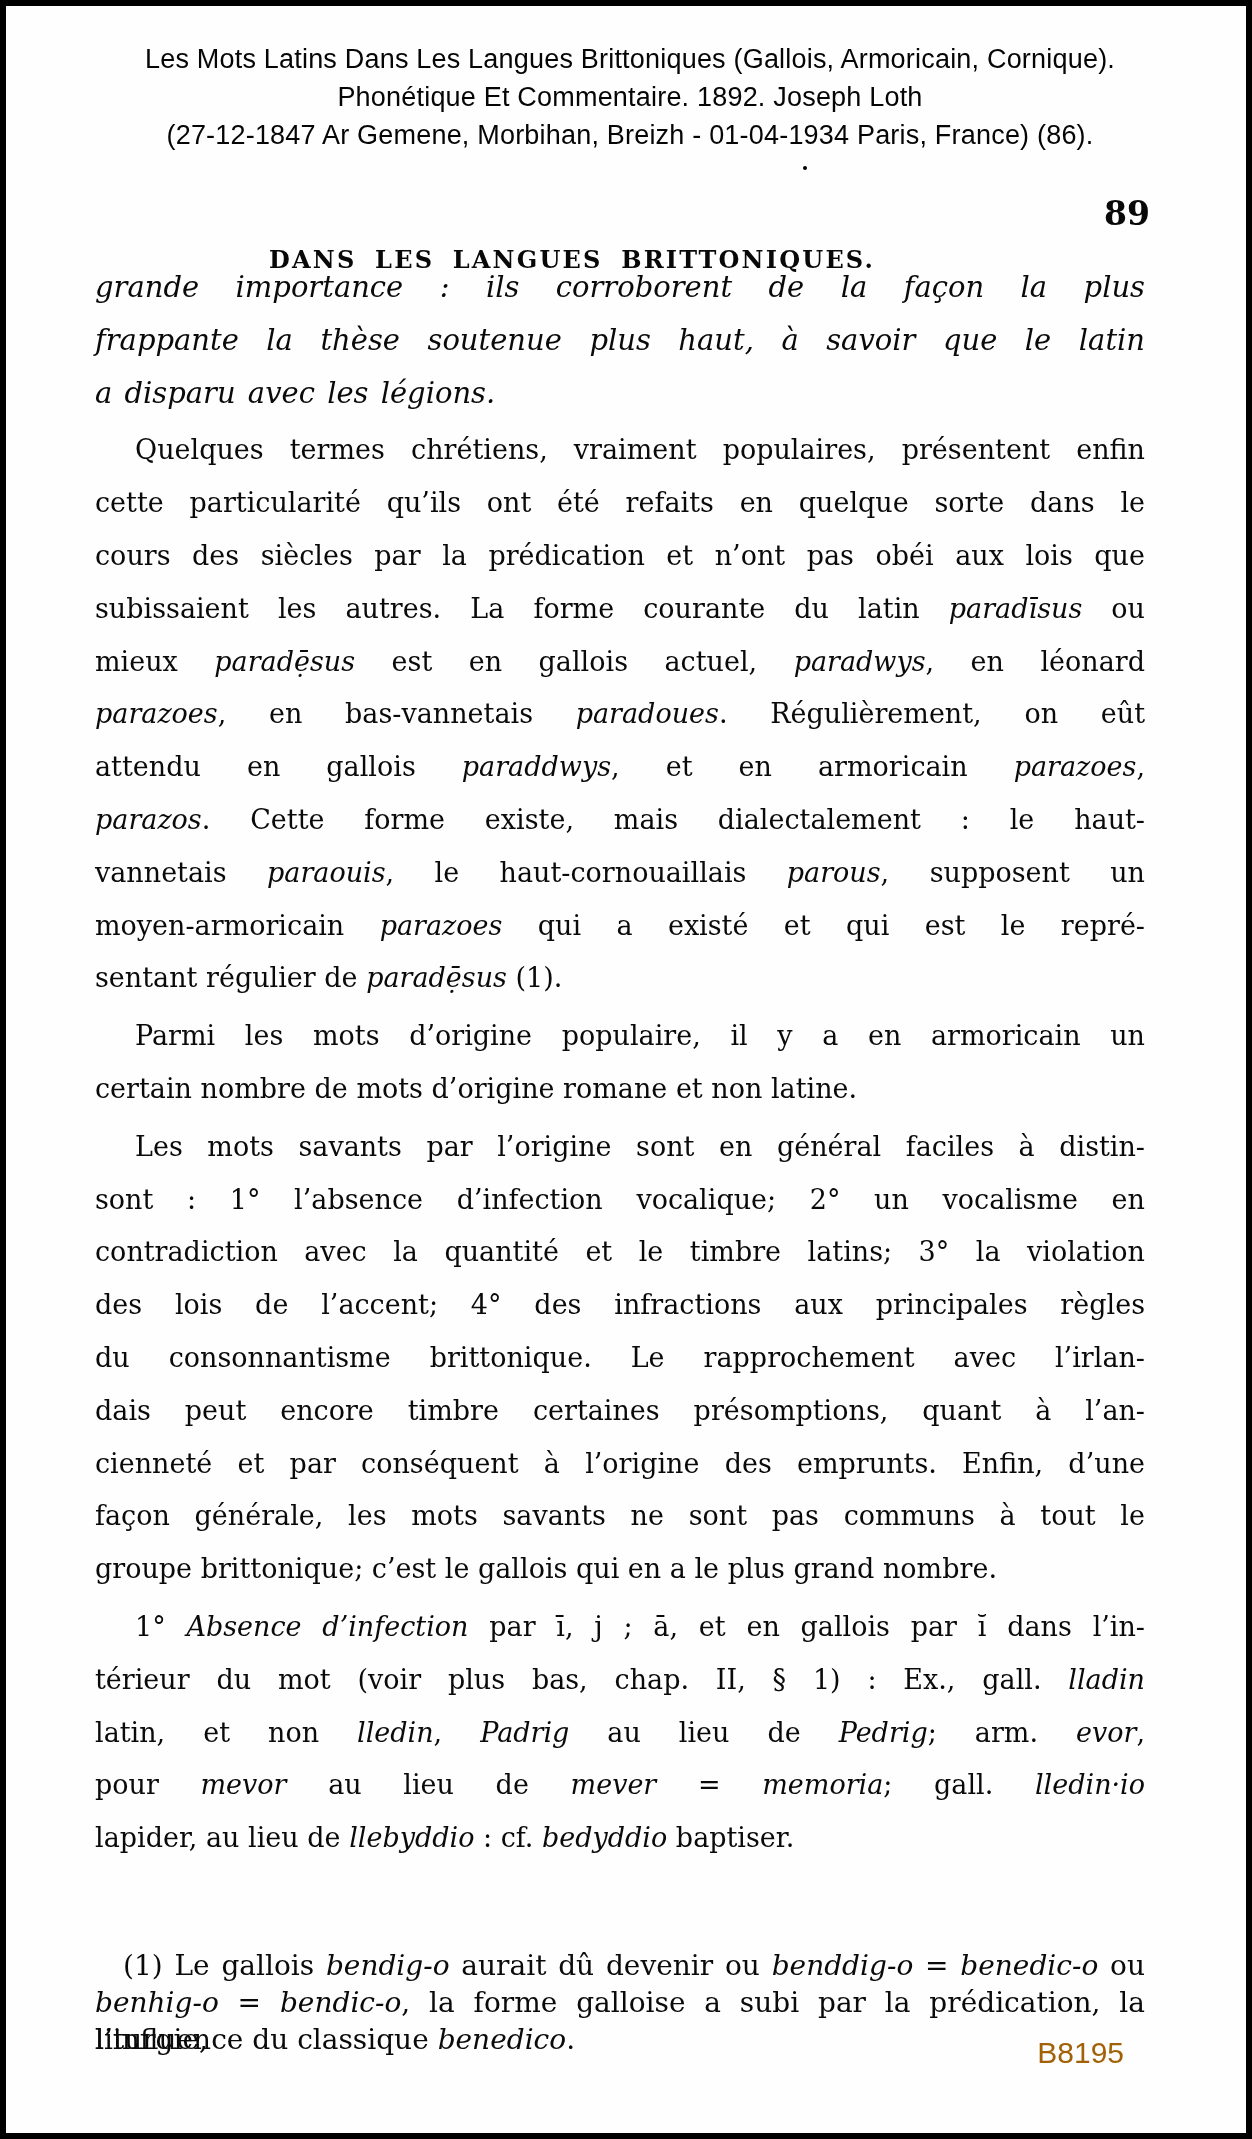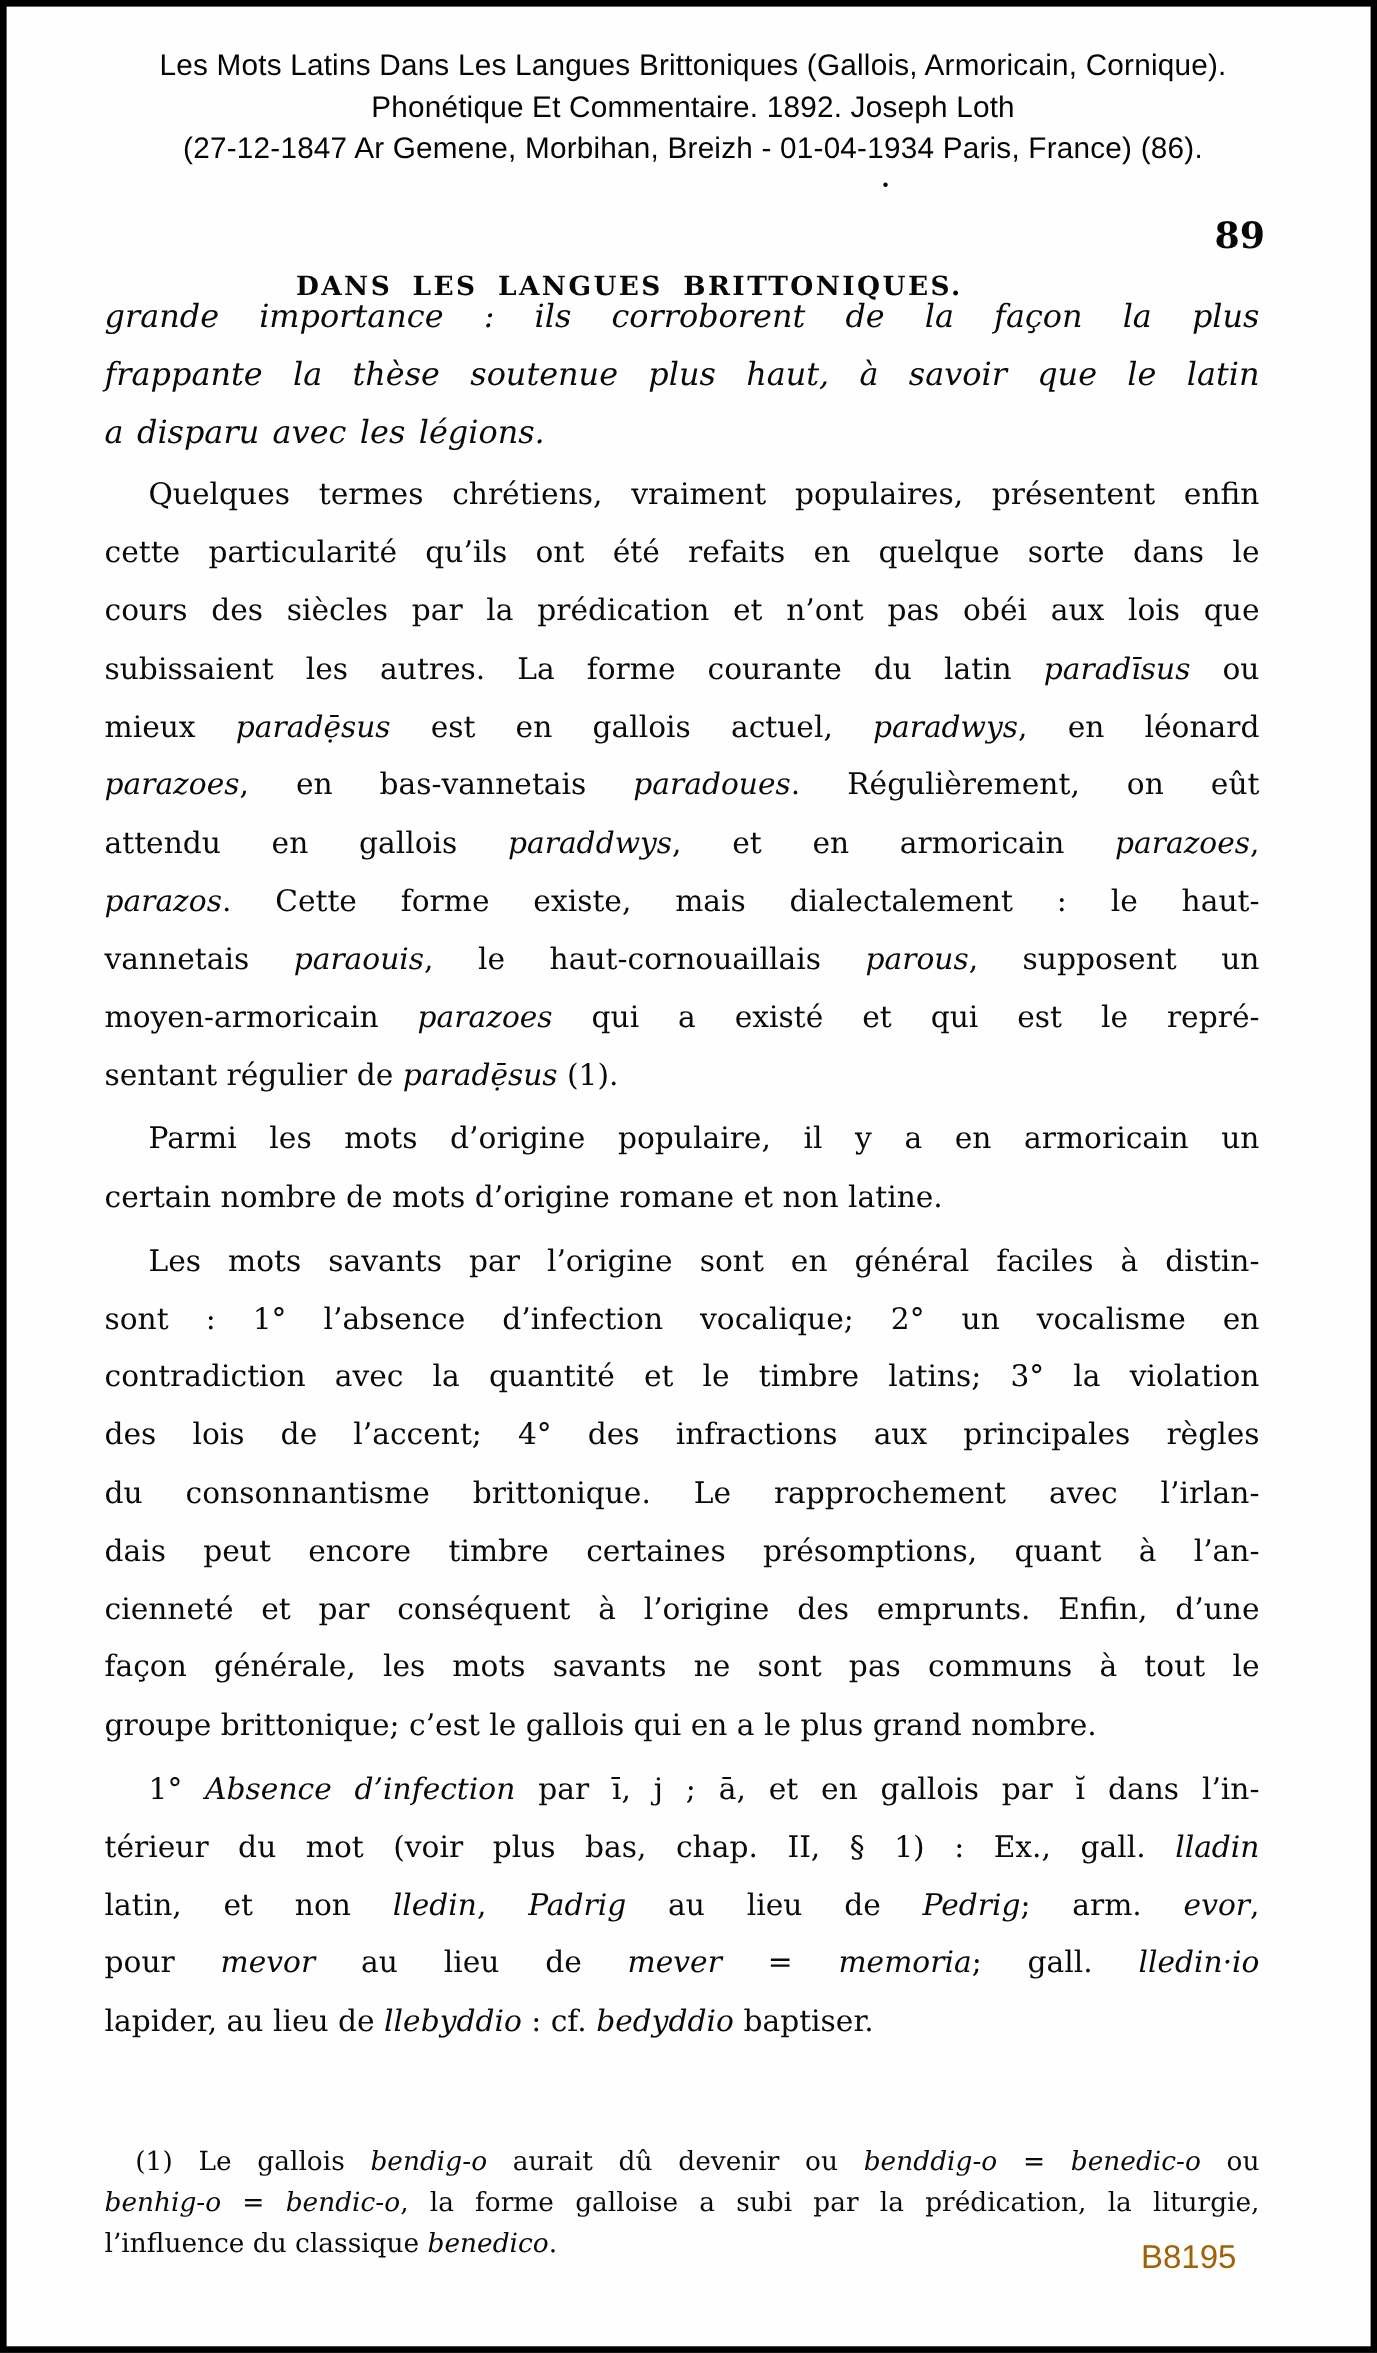--- a/index.html
+++ b/index.html
@@ -33,21 +33,21 @@
   }
   .body-text .line{height:52.8px;line-height:52.8px;}
   .para{margin:5px;}
   .para.lead{font-size:29px;font-style:italic;word-spacing:3px;}
   .line{text-align:justify;text-align-last:justify;white-space:normal;}
   .line.last{text-align-last:left;}
   .line.indent{text-indent:40px;}
   .i{font-style:italic;}
   .footnote-text{
     position:absolute;left:84px;top:1936px;width:1060px;
-    font-family:"DejaVu Serif",serif;font-size:24px;color:#0a0a0a;
+    font-family:"DejaVu Serif",serif;font-size:28px;color:#0a0a0a;
   }
   .footnote-text .line{height:37px;line-height:37px;}
   .footnote-text .indent{text-indent:28px;}
   .stamp{
     position:absolute;right:122px;top:2030px;
     font-family:Liberation Sans, sans-serif;font-size:30px;color:#a16207;
   }
   .speck{position:absolute;width:4px;height:4px;background:#000;border-radius:50%;}
 </style>
 </head>

